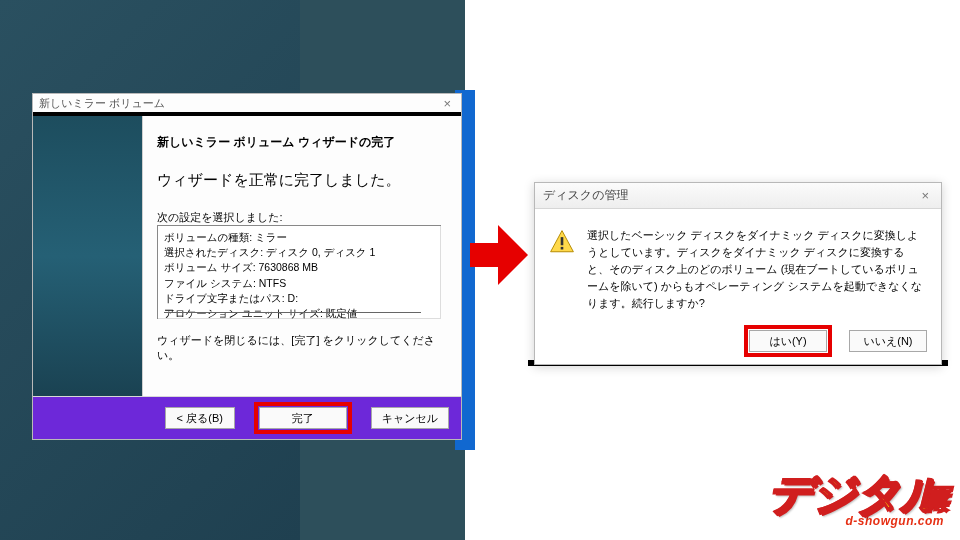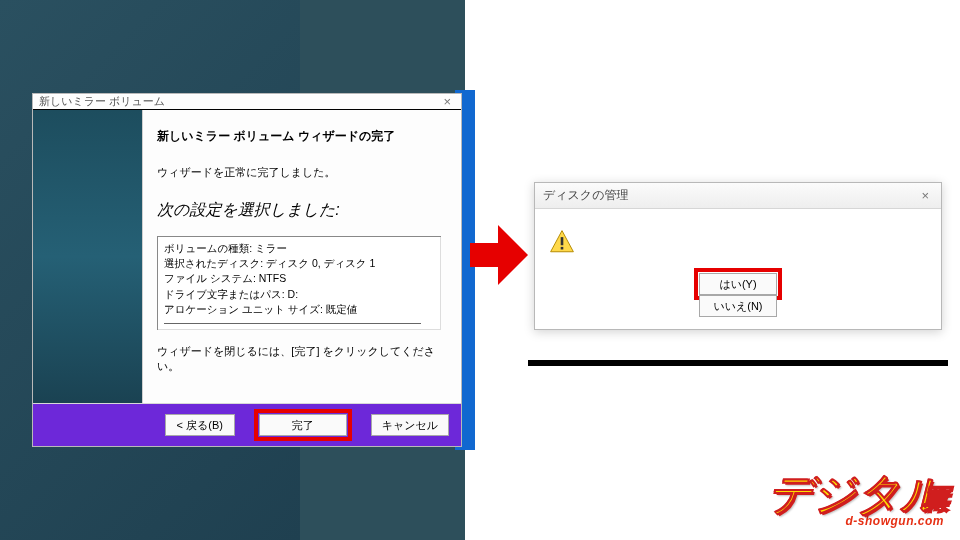--- a/index.html
+++ b/index.html
@@ -34,45 +34,45 @@
     top: 93px; left: 32px;
     width: 430px;
     background: #fdfdfd;
     border: 1px solid #b9b9b9;
     box-shadow: 0 0 0 1px #fff inset;
   }
   .wizard-titlebar {
     display: flex;
     justify-content: space-between;
     align-items: center;
-    height: 16px;
+    height: 22px;
     padding: 0 6px;
     font-size: 11px;
     color: #555;
-    border-bottom: 1px solid #000000;
+    border-bottom: 4px solid #000000;
   }
   .close-x { font-size: 13px; color: #777; cursor: pointer; padding: 0 4px; }
   .wizard-body {
     display: flex;
     padding: 0;
   }
   .wizard-sidebar {
     width: 110px;
     min-height: 280px;
     background: linear-gradient(180deg, #1d4d5e 0%, #256075 50%, #1a4252 100%);
     border-right: 1px solid #cfcfcf;
   }
   .wizard-main {
     flex: 1;
     padding: 18px 20px 10px 14px;
     color: #000;
   }
   .wiz-heading { font-size: 12px; font-weight: bold; margin-bottom: 20px; }
-  .wiz-text1 { font-size: 11px; margin-bottom: 20px; }
-  .wiz-text2 { font-size: 16px; margin-bottom: 15px; font-style: italic; }
+  .wiz-text1 { font-size: 15px; margin-bottom: 20px; }
+  .wiz-text2 { font-size: 11px; margin-bottom: 0; }
   .summary-box {
     border: 1px solid #888;
     border-right: 0;
     border-bottom: 0;
     box-shadow: inset -1px -1px 0 #ddd;
     background: #fff;
     padding: 4px 6px;
     margin-bottom: 14px;
     font-size: 10.5px;
     line-height: 1.45;
@@ -158,43 +158,42 @@
     margin-top: 2px;
   }
   .confirm-msg {
     font-size: 11px;
     line-height: 1.55;
     color: #000;
   }
   .confirm-buttons {
     display: flex;
     justify-content: flex-end;
-    gap: 0;
+    gap: 22px;
     padding: 6px 14px 12px;
     align-items: center;
-    flex-direction: column;
   }
   .yes-wrap { outline: 4px solid #e60000; outline-offset: 1px; }
 
   .black-strip {
     position: absolute;
     top: 360px; left: 528px; width: 420px; height: 6px;
     background: #000;
   }
 
   
   .logo {
     position: absolute;
     bottom: 12px; right: 16px;
     text-align: right;
     pointer-events: none;
   }
   .logo-main {
     font-size: 44px;
-    font-weight: 400;
+    font-weight: 700;
     color: #ffde00;
     -webkit-text-stroke: 2px #d01e1e;
     text-shadow: 2px 2px 0 #d01e1e, -1px -1px 0 #d01e1e, 3px 3px 2px rgba(0,0,0,.25);
     font-style: italic;
     letter-spacing: -1px;
     line-height: 1;
   }
   .logo-sub {
     font-size: 12px;
     font-weight: 800;
@@ -229,20 +228,21 @@
   </div>
   <div class="wizard-body">
     <div class="wizard-sidebar"></div>
     <div class="wizard-main">
       <div class="wiz-heading">新しいミラー ボリューム ウィザードの完了</div>
       <div class="wiz-text1">ウィザードを正常に完了しました。</div>
       <div class="wiz-text2">次の設定を選択しました:</div>
       <div class="summary-box">
         <div>ボリュームの種類: ミラー</div>
         <div>選択されたディスク: ディスク 0, ディスク 1</div>
+        <div>ボリューム サイズ: 7630868 MB</div>
         <div>ファイル システム: NTFS</div>
         <div>ドライブ文字またはパス: D:</div>
         <div>アロケーション ユニット サイズ: 既定値</div>
         <div class="sb-underline"></div>
       </div>
       <div class="wiz-text3">ウィザードを閉じるには、[完了] をクリックしてください。</div>
     </div>
   </div>
   <div class="wizard-buttons">
     <button class="win-btn">&lt; 戻る(B)</button>
@@ -264,20 +264,21 @@
   <div class="confirm-title">
     <span>ディスクの管理</span>
     <span class="close-x">×</span>
   </div>
   <div class="confirm-body">
     <svg class="warn-icon" viewBox="0 0 32 32">
       <polygon points="16,2 30,28 2,28" fill="#ffd94a" stroke="#b58a00" stroke-width="1.2"></polygon>
       <rect x="14.4" y="10" width="3.2" height="10" fill="#333"></rect>
       <rect x="14.4" y="22" width="3.2" height="3.2" fill="#333"></rect>
     </svg>
+    <div class="confirm-msg">選択したベーシック ディスクをダイナミック ディスクに変換しようとしています。ディスクをダイナミック ディスクに変換すると、そのディスク上のどのボリューム (現在ブートしているボリュームを除いて) からもオペレーティング システムを起動できなくなります。続行しますか?</div>
   </div>
   <div class="confirm-buttons">
     <span class="yes-wrap">
       <button class="win-btn" style="min-width:78px">はい(Y)</button>
     </span>
     <button class="win-btn" style="min-width:78px">いいえ(N)</button>
   </div>
 </div>
 
 <div class="logo">

